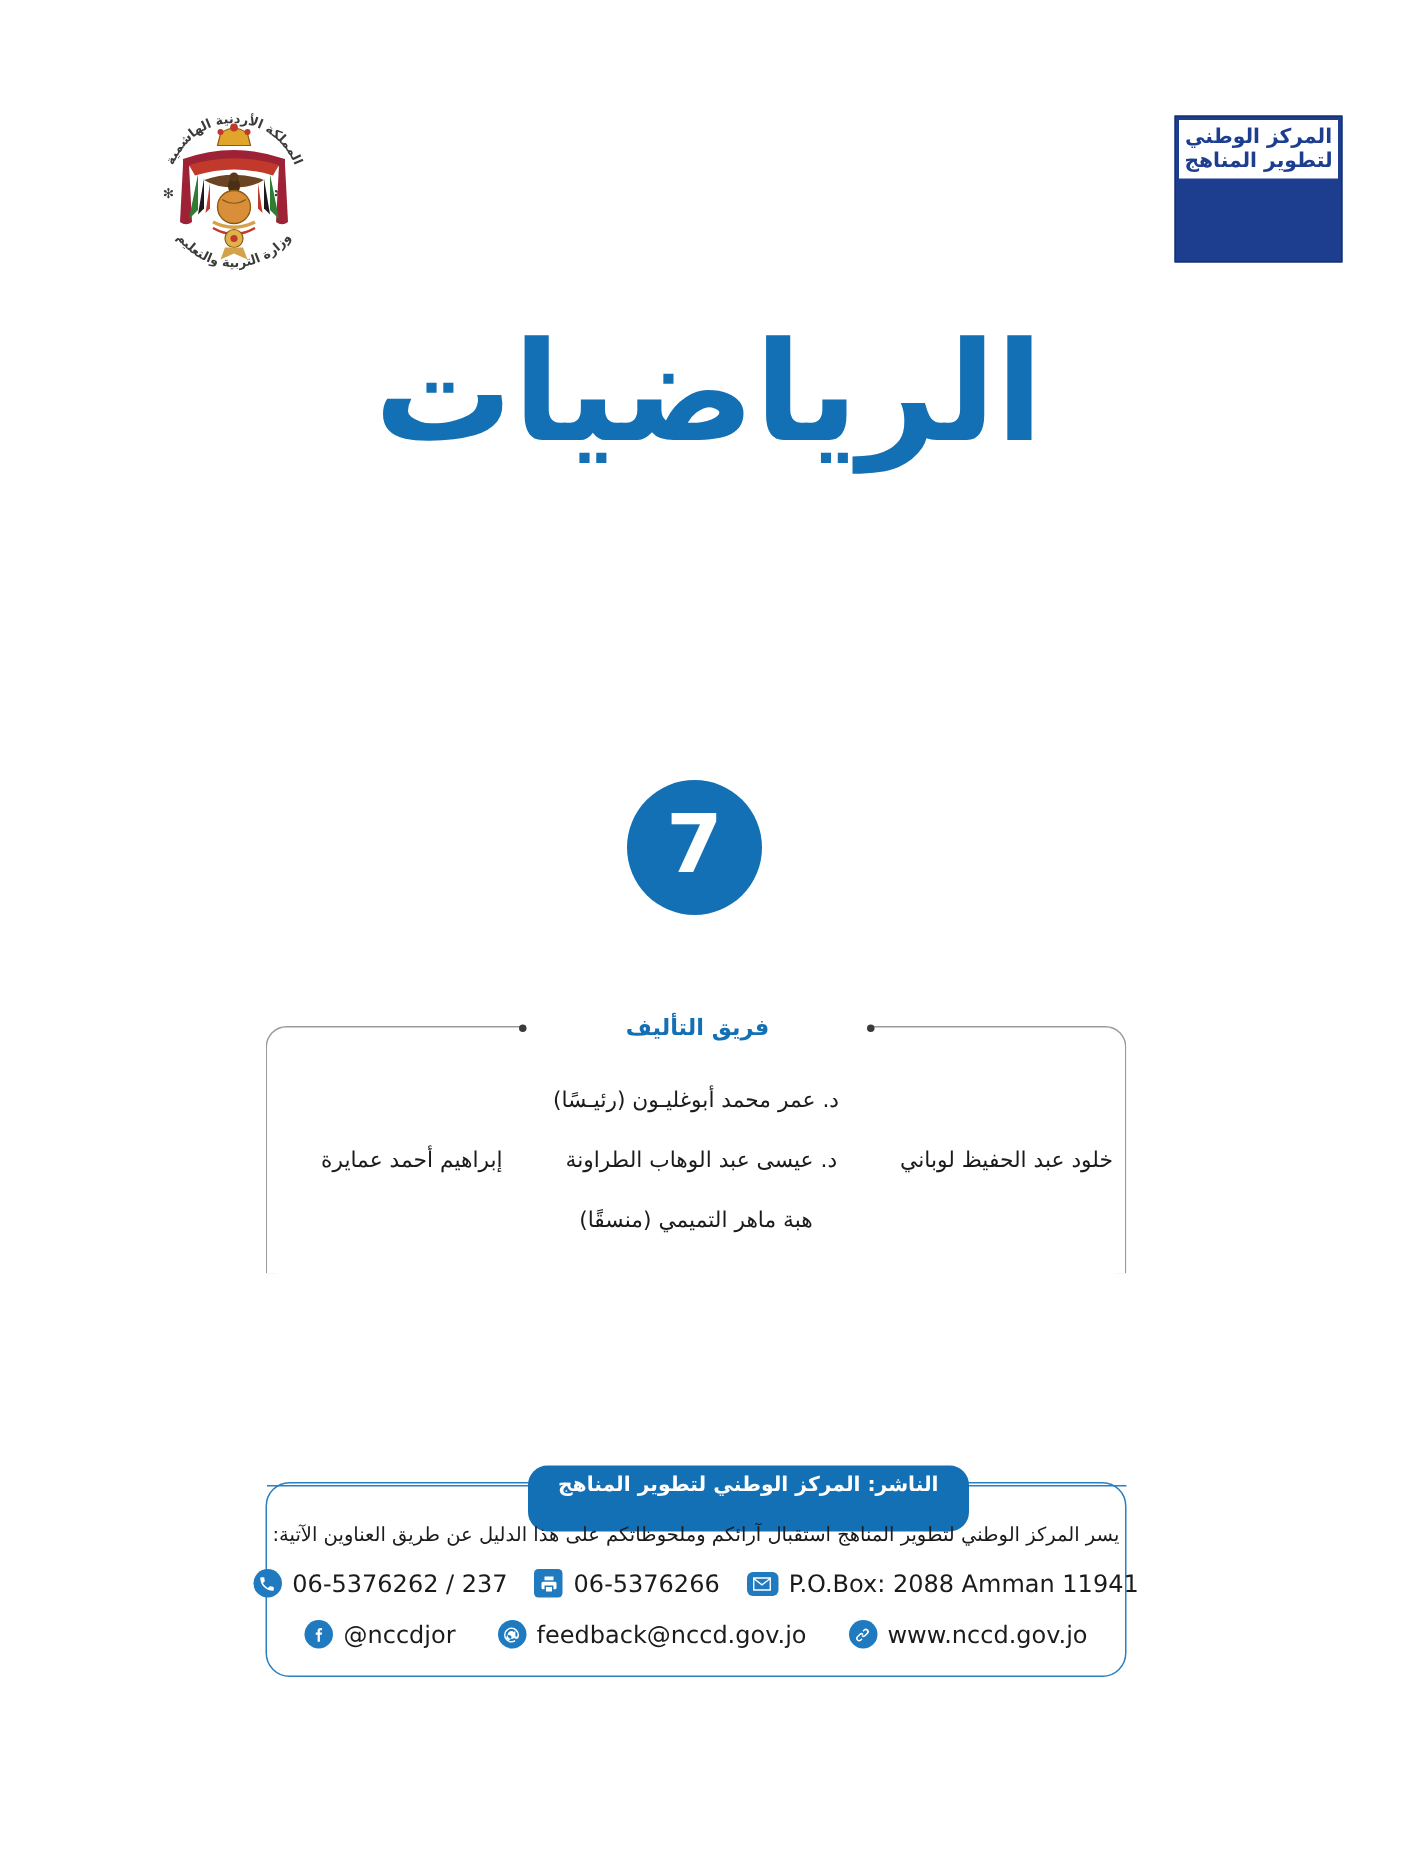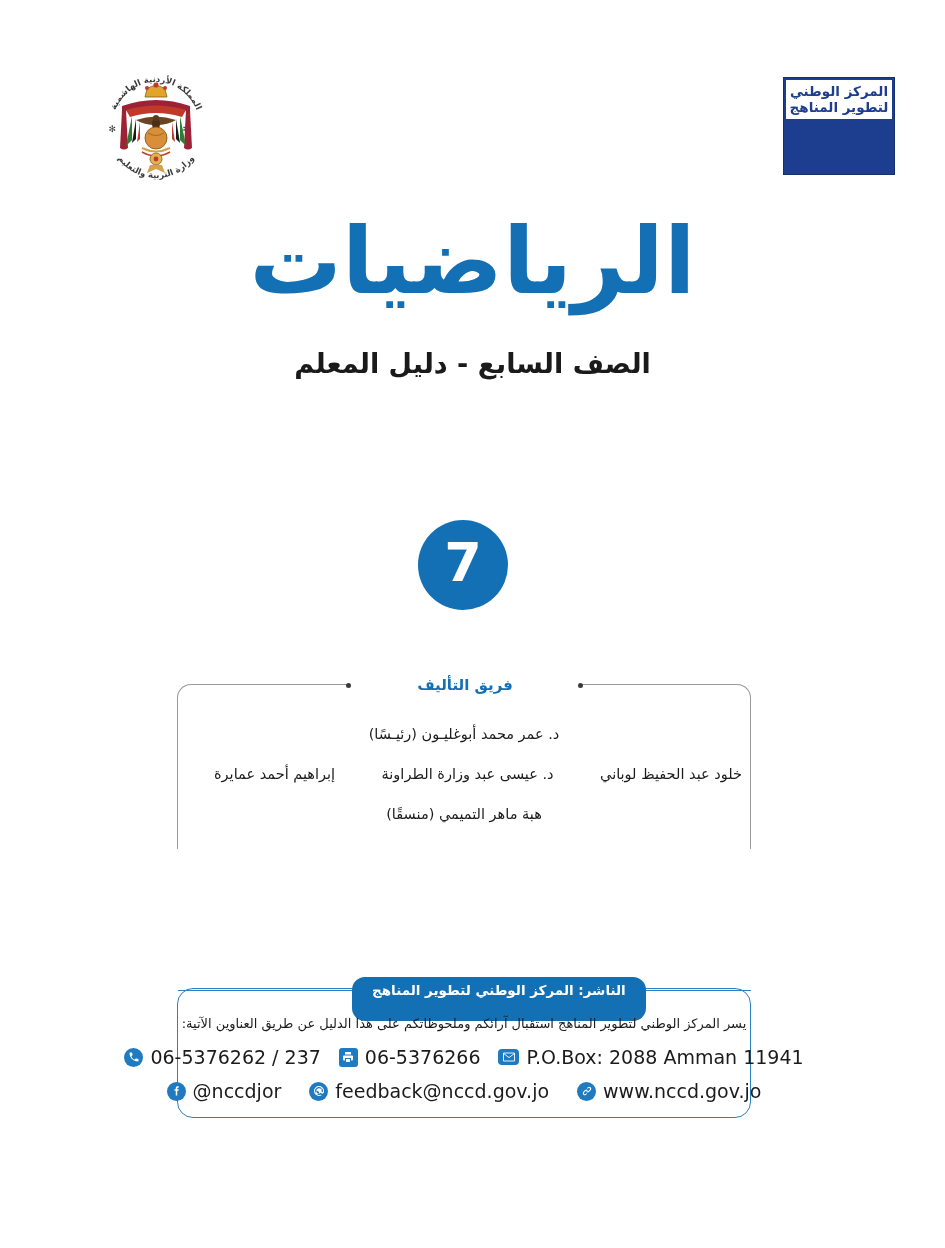--- a/index.html
+++ b/index.html
@@ -124,21 +124,21 @@
   .contact-intro {
     position:absolute; left:177px; top:1014px; width:574px;
     text-align:center; color:#1b1b1b;
     font-size:13px; line-height:1.5;
     font-family:"DejaVu Sans","Liberation Sans",sans-serif;
   }
   .contact-row {
     position:absolute; left:177px; width:574px;
     display:flex; align-items:flex-start; justify-content:center;
     direction:ltr; gap:18px;
-    font-size:19px; color:#1b1b1b;
+    font-size:16px; color:#1b1b1b;
     font-family:"DejaVu Sans","Liberation Sans",sans-serif;
   }
   .contact-row.row1 { top:1046px; }
   .contact-row.row2 { top:1080px; gap:28px; }
   .contact-item { display:flex; align-items:center; gap:7px; direction:ltr; }
   .cicon {
     width:19px; height:19px; border-radius:50%;
     background:#1f7ac0; color:#fff;
     display:flex; align-items:center; justify-content:center;
     flex:0 0 auto;
@@ -203,34 +203,33 @@
   </div>
 
   <div class="nccd-logo">
     <div class="nccd-ar">
       <div>المركز الوطني</div>
       <div>لتطوير المناهج</div>
     </div>
   </div>
 
   <div class="main-title">الرياضيات</div>
-  <div class="subtitle-1">الصف السابع - دليل المعلم</div>
 
   <div class="grade-badge">7</div>
 
   <div class="authors-panel"></div>
   <div class="authors-title-gap"></div>
   <div class="gap-dot left"></div>
   <div class="gap-dot right"></div>
   <div class="authors-title">فريق التأليف</div>
 
   <div class="author-row r1">د. عمر محمد أبوغليـون (رئيـسًا)</div>
   <div class="author-row r2">
     <span>خلود عبد الحفيظ لوباني</span>
-    <span>د. عيسى عبد وزارة الطراونة</span>
+    <span>د. عيسى عبد الوهاب الطراونة</span>
     <span>إبراهيم أحمد عمايرة</span>
   </div>
   <div class="author-row r3">هبة ماهر التميمي (منسقًا)</div>
 
   <div class="contact-box"></div>
   <div class="pill-line left"></div>
   <div class="pill-line right"></div>
   <div class="publisher-pill">الناشر: المركز الوطني لتطوير المناهج</div>
 
   <div class="contact-intro">يسر المركز الوطني لتطوير المناهج استقبال آرائكم وملحوظاتكم على هذا الدليل عن طريق العناوين الآتية:</div>

